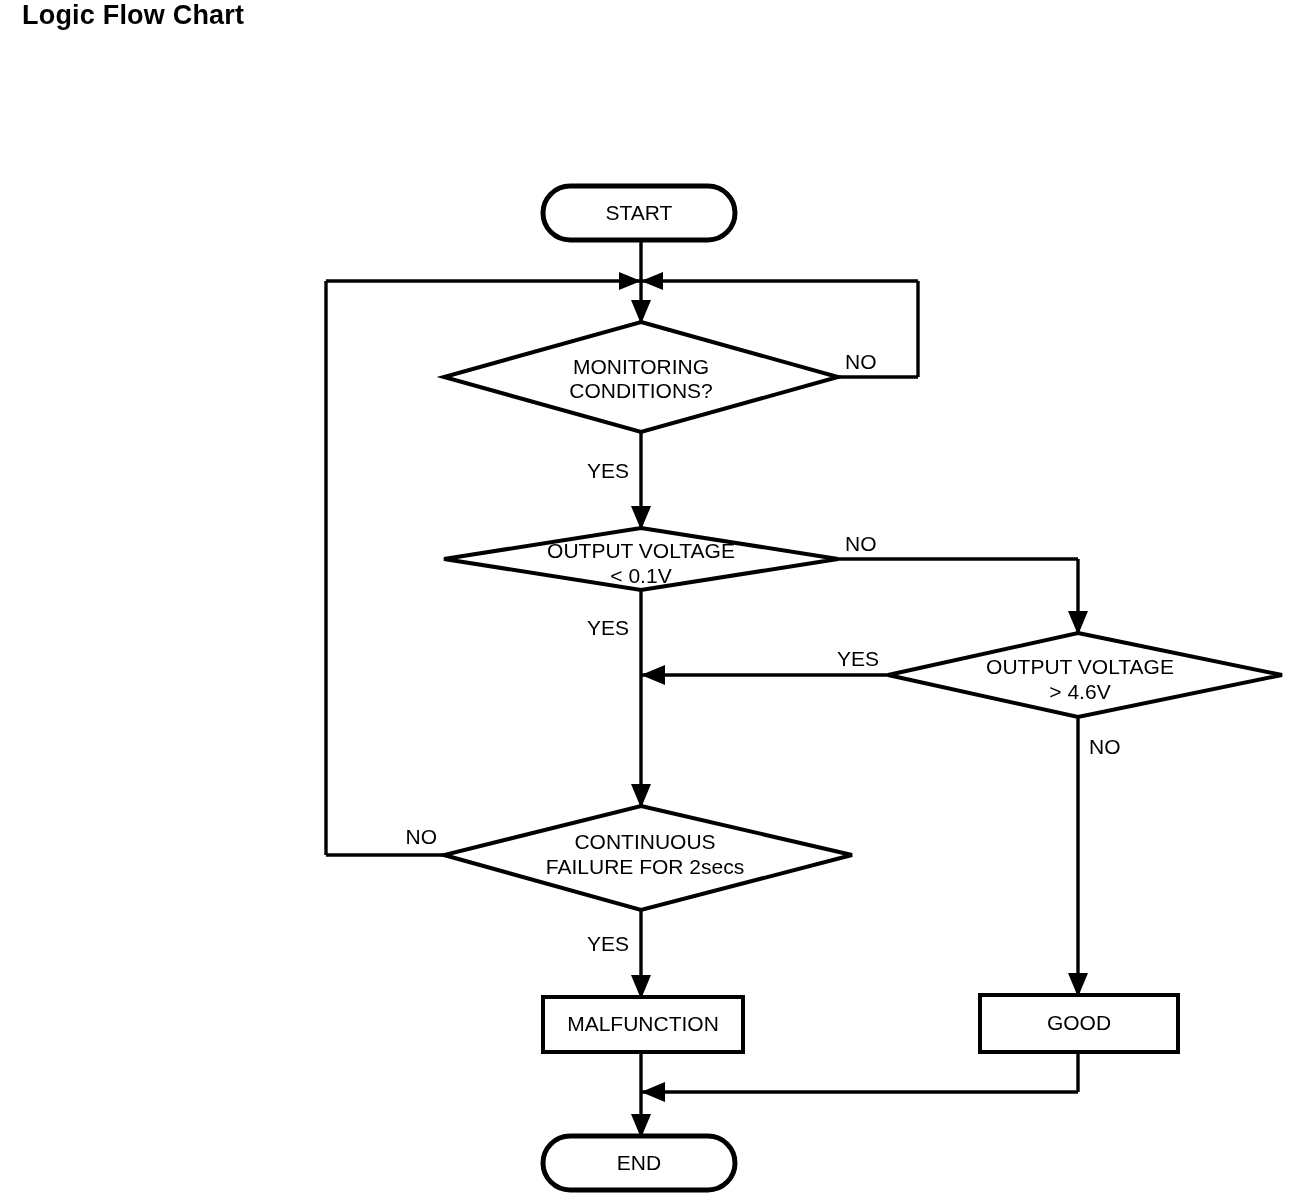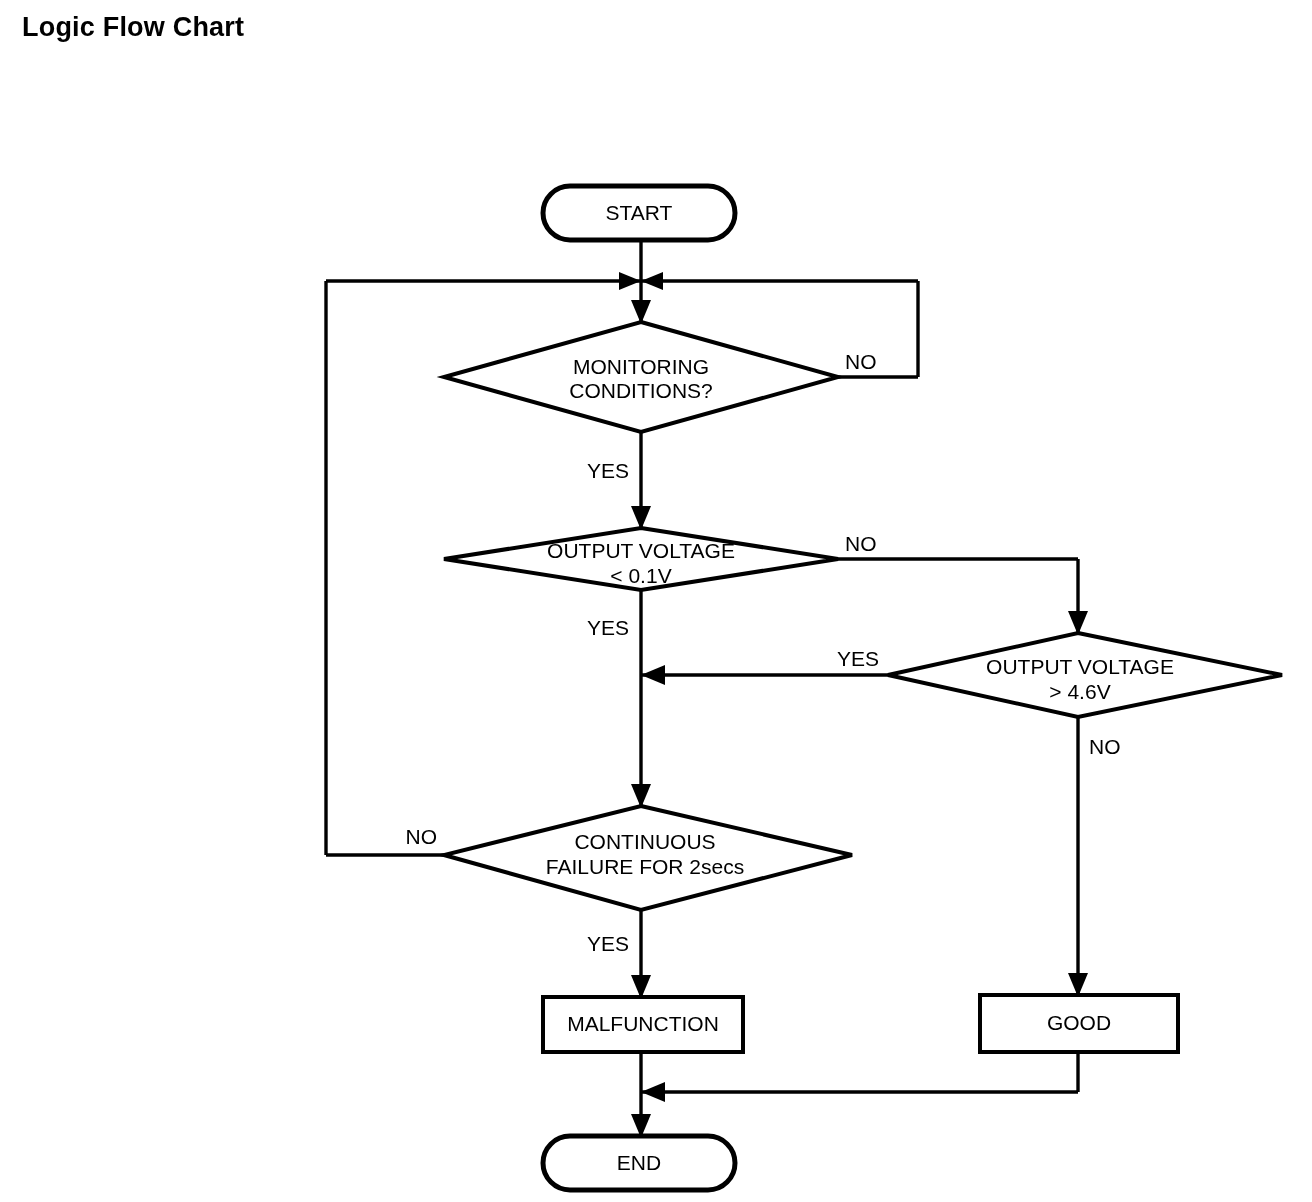--- a/index.html
+++ b/index.html
@@ -10,21 +10,21 @@
   body {
     width: 1312px;
     height: 1202px;
     font-family: "Liberation Sans", sans-serif;
     position: relative;
     overflow: hidden;
   }
   #page-title {
     position: absolute;
     left: 22px;
-    top: 12px;
+    top: 0;
     font-size: 27px;
     font-weight: bold;
     color: #000000;
     letter-spacing: 0.2px;
     white-space: nowrap;
   }
   #flow-canvas {
     position: absolute;
     left: 0;
     top: 0;

